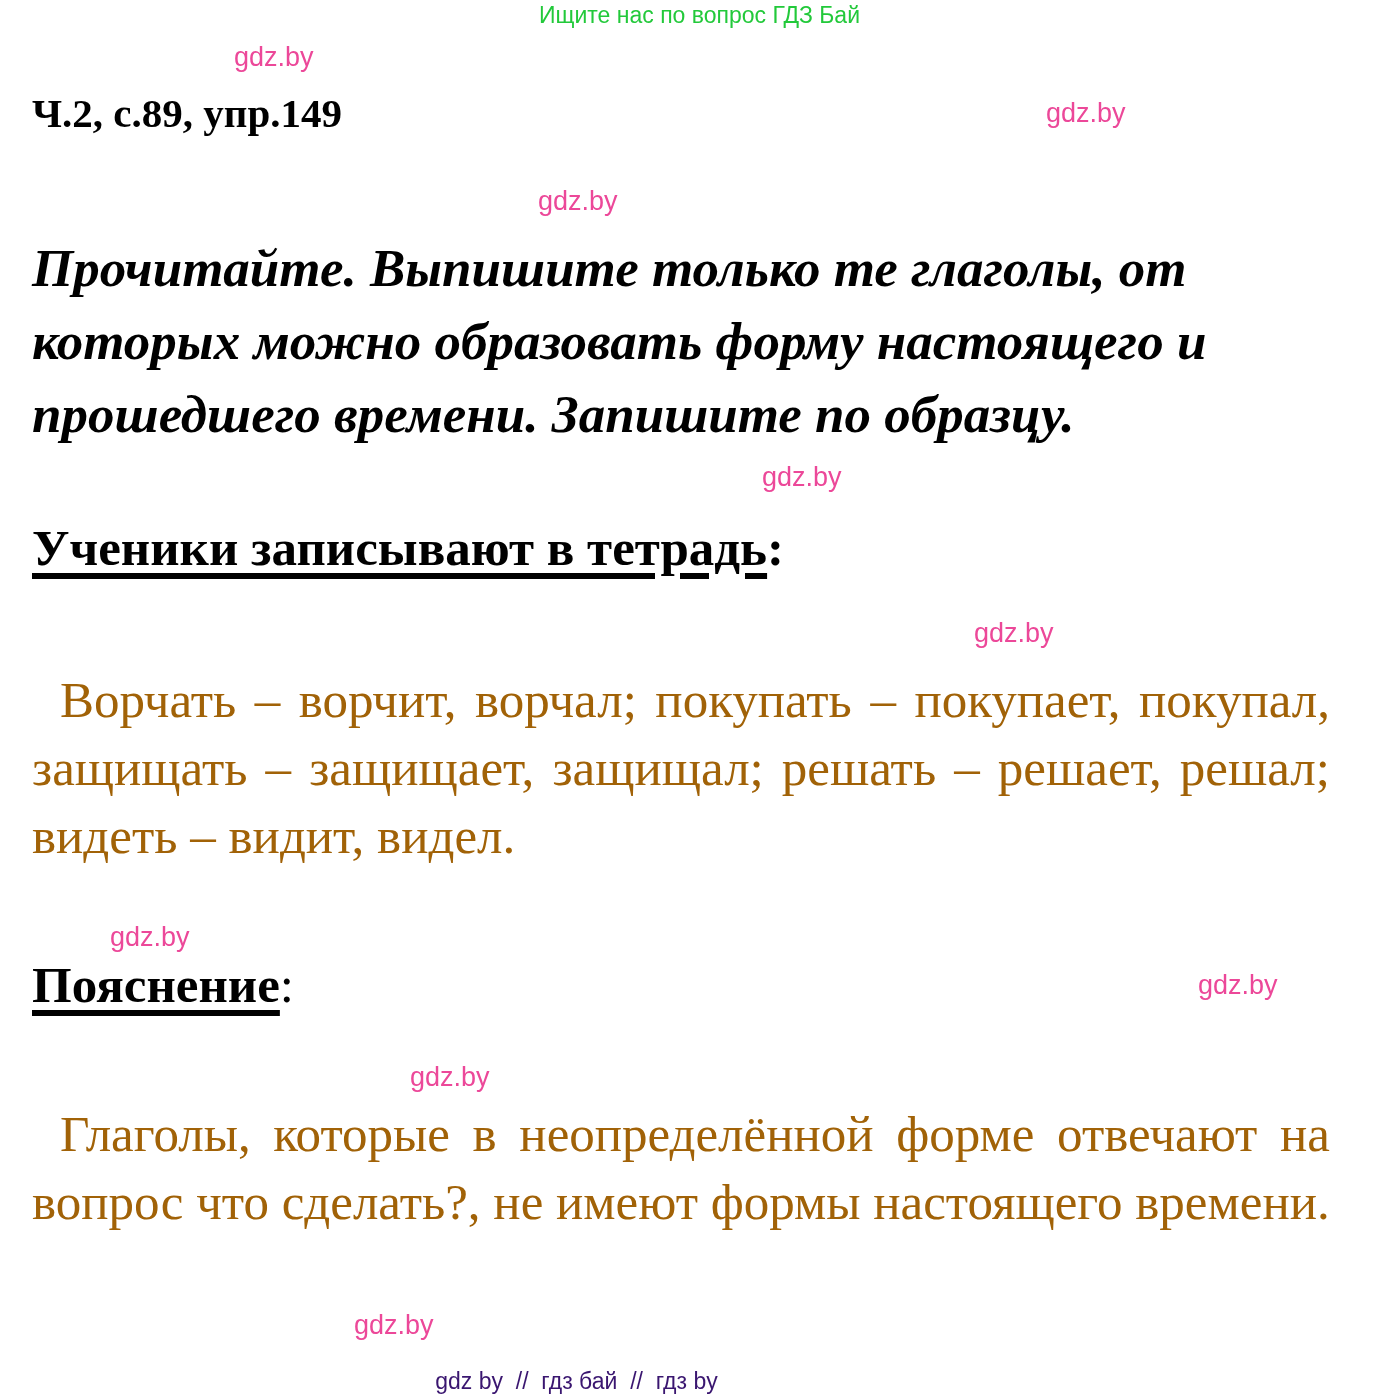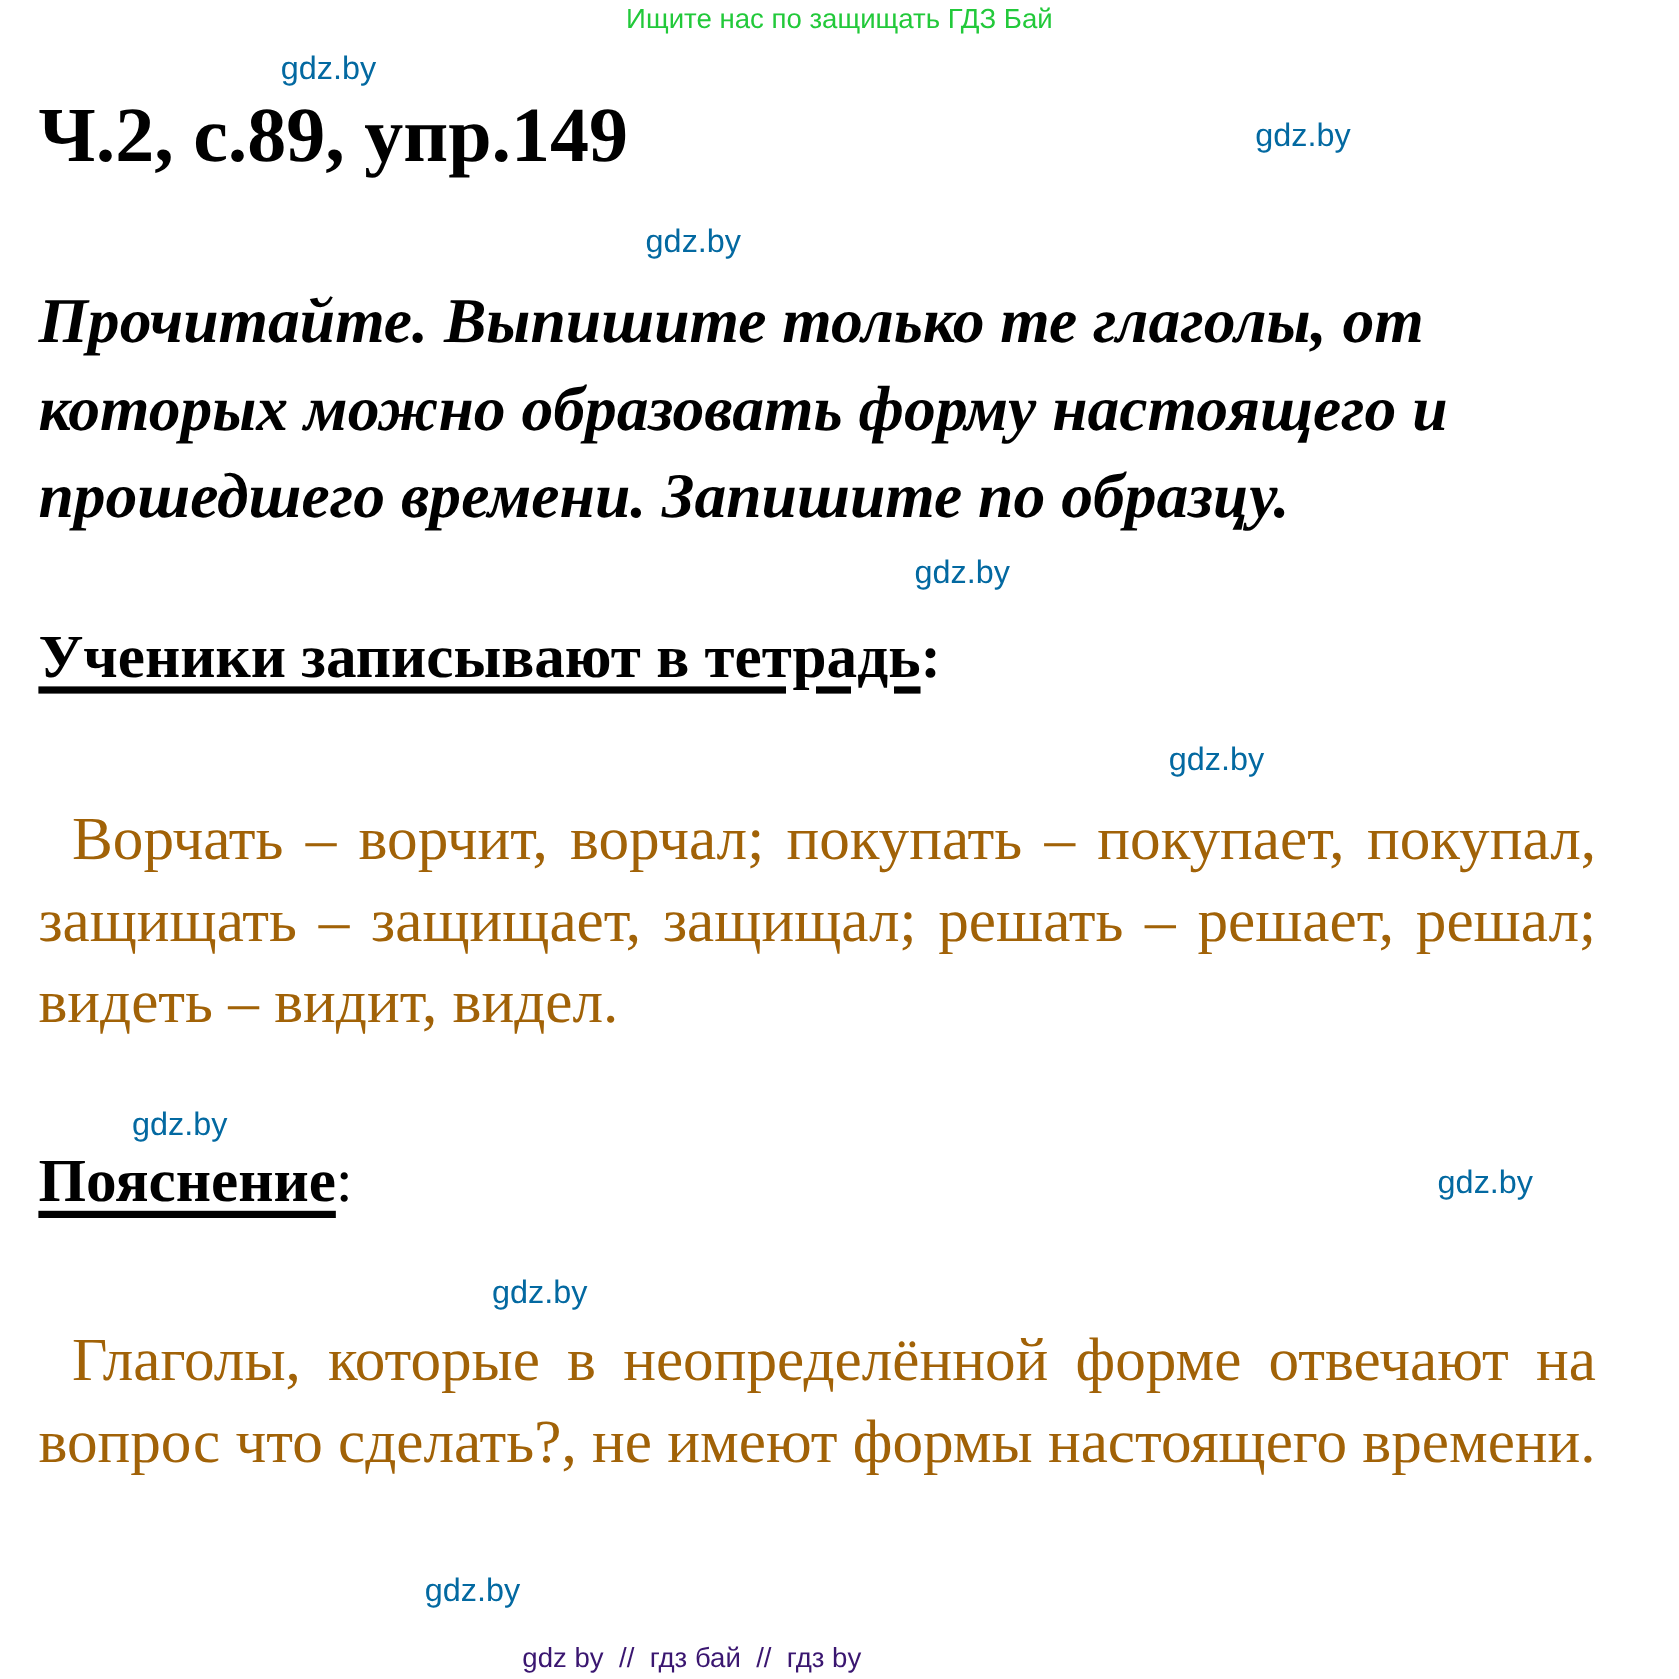--- a/index.html
+++ b/index.html
@@ -1,30 +1,30 @@
 <!DOCTYPE html>
 <html><head>
 <meta charset="utf-8">
 <style>
   html, body { margin:0; padding:0; background:#ffffff; }
   body { width:1399px; height:1399px; position:relative; overflow:hidden; }
   .abs { position:absolute; }
   .top-banner { left:0; width:1399px; top:0; text-align:center; font-family:"Liberation Sans", sans-serif; font-size:23px; color:#22c93a; line-height:30px; }
-  .wm { font-family:"Liberation Sans", sans-serif; font-size:27px; color:#0369a1; line-height:30px; }
-  .title { left:32px; top:80px; font-family:"Liberation Serif", serif; font-weight:bold; font-size:65px; color:#000; line-height:66px; }
+  .wm { font-family:"Liberation Sans", sans-serif; font-size:27px; color:#ec4899; line-height:30px; }
+  .title { left:32px; top:80px; font-family:"Liberation Serif", serif; font-weight:bold; font-size:41px; color:#000; line-height:66px; }
   .task { left:32px; top:232px; width:1300px; font-family:"Liberation Serif", serif; font-weight:bold; font-style:italic; font-size:53px; color:#000; line-height:73px; }
   .heading { font-family:"Liberation Serif", serif; font-weight:bold; font-size:51px; color:#000; line-height:60px; }
   .heading .u { text-decoration:underline; text-decoration-thickness:6px; text-underline-offset:8px; }
   .body-text { left:32px; width:1298px; font-family:"Liberation Serif", serif; font-size:51px; color:#a16207; line-height:68px; text-align:justify; }
   .footer { left:0; width:1153px; top:1366px; text-align:center; font-family:"Liberation Sans", sans-serif; font-size:23px; color:#3a1670; line-height:30px; }
 </style>
 </head>
 <body>
 
-<div class="abs top-banner">Ищите нас по защищать ГДЗ Бай</div>
+<div class="abs top-banner">Ищите нас по вопрос ГДЗ Бай</div>
 
 <div class="abs wm" style="left:234px; top:42px;">gdz.by</div>
 <div class="abs title">Ч.2, с.89, упр.149</div>
 <div class="abs wm" style="left:1046px; top:98px;">gdz.by</div>
 <div class="abs wm" style="left:538px; top:186px;">gdz.by</div>
 
 <div class="abs task">Прочитайте. Выпишите только те глаголы, от которых можно образовать форму настоящего и прошедшего времени. Запишите по образцу.</div>
 
 <div class="abs wm" style="left:762px; top:462px;">gdz.by</div>
 

